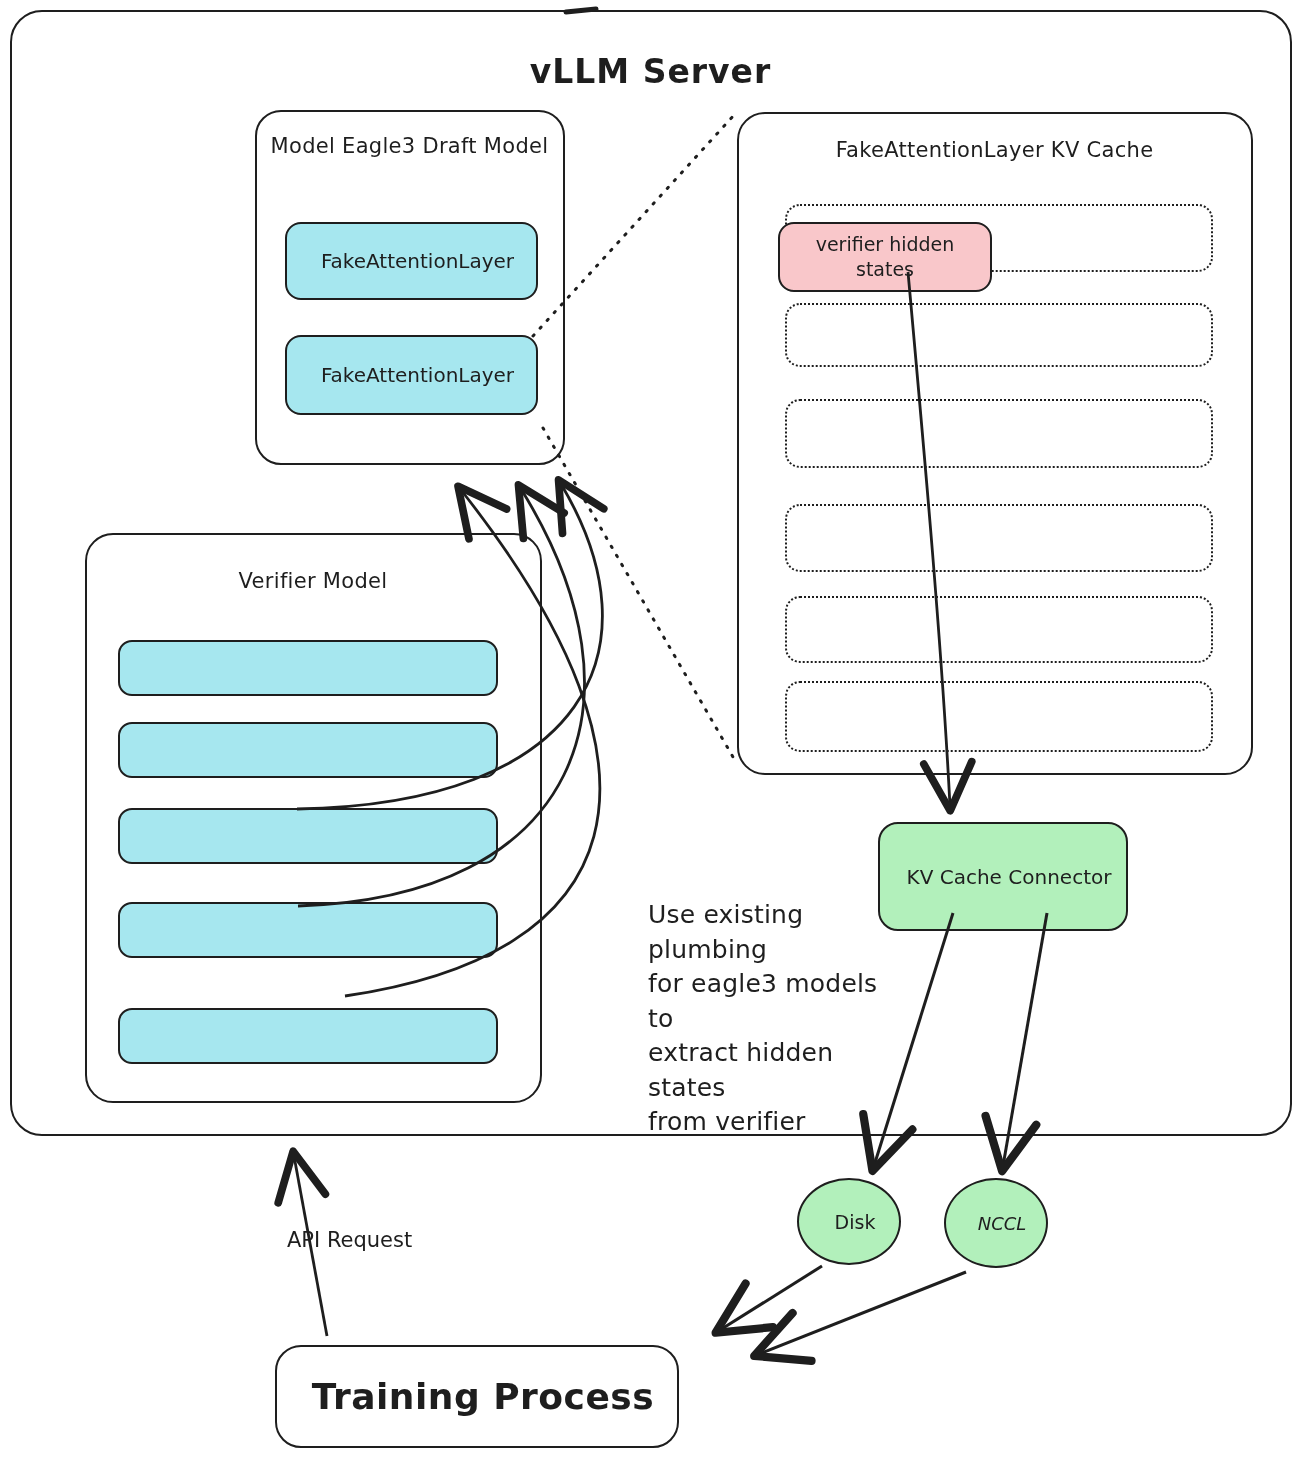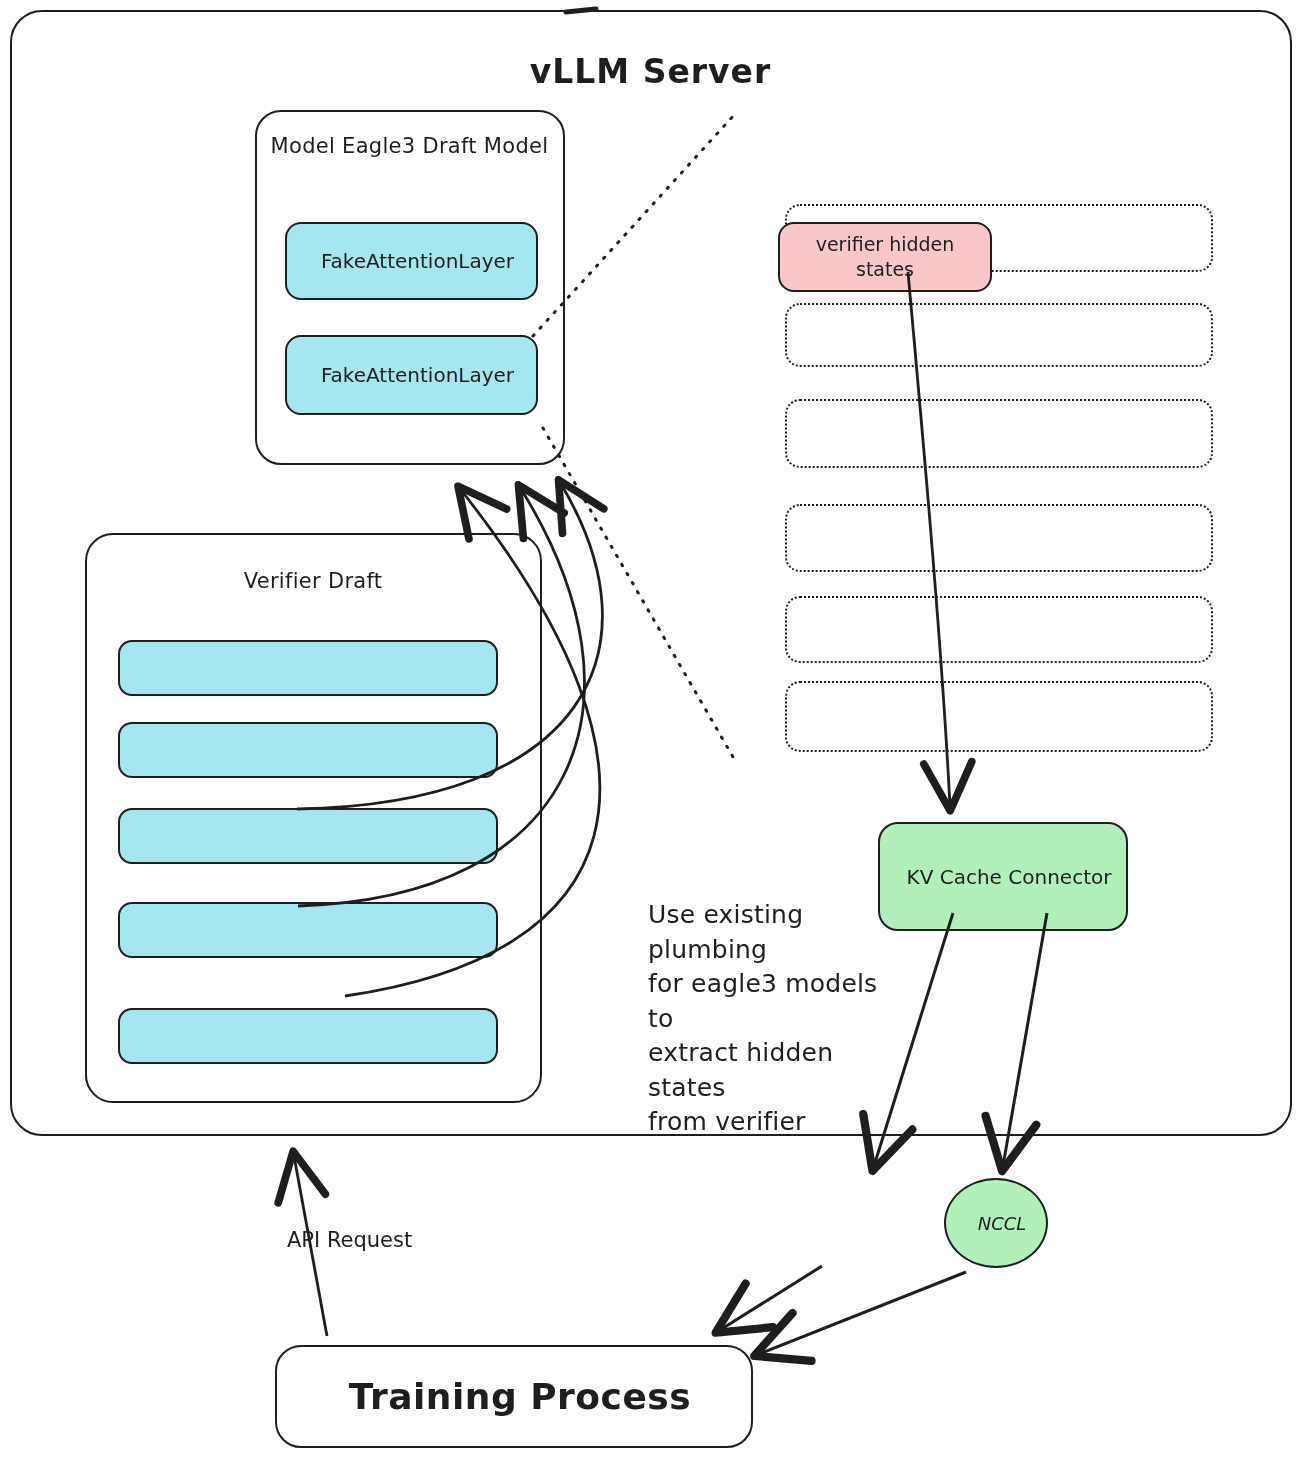--- a/index.html
+++ b/index.html
@@ -43,48 +43,54 @@
   <div class="sketch" style="left:255px;top:110px;width:310px;height:355px;border-radius:26px;">
     <div class="title" style="top:22px;">Model Eagle3 Draft Model</div>
   </div>
   <div class="chip cyan" style="left:285px;top:222px;width:253px;height:78px;border-radius:16px;font-size:20px;">
     <span>FakeAttentionLayer</span>
   </div>
   <div class="chip cyan" style="left:285px;top:335px;width:253px;height:80px;border-radius:16px;font-size:20px;">
     <span>FakeAttentionLayer</span>
   </div>
 
+  <div class="sketch" style="left:737px;top:112px;width:516px;height:663px;border-radius:28px;">
+    <div class="title" style="top:24px;">FakeAttentionLayer KV Cache</div>
+  </div>
   <div class="slot" style="left:785px;top:204px;width:428px;height:68px;"></div>
   <div class="slot" style="left:785px;top:303px;width:428px;height:64px;"></div>
   <div class="slot" style="left:785px;top:399px;width:428px;height:69px;"></div>
   <div class="slot" style="left:785px;top:504px;width:428px;height:68px;"></div>
   <div class="slot" style="left:785px;top:596px;width:428px;height:67px;"></div>
   <div class="slot" style="left:785px;top:681px;width:428px;height:71px;"></div>
   <div class="chip pinkbg" style="left:778px;top:202px;width:214px;height:70px;border-radius:16px;font-size:19px;line-height:1.3;padding:0 18px;">
     <span>verifier hidden states</span>
   </div>
 
   <div class="sketch" style="left:85px;top:533px;width:457px;height:570px;border-radius:28px;">
-    <div class="title" style="top:34px;">Verifier Draft</div>
+    <div class="title" style="top:34px;">Verifier Model</div>
   </div>
   <div class="chip cyan" style="left:118px;top:640px;width:380px;height:56px;border-radius:14px;"></div>
   <div class="chip cyan" style="left:118px;top:722px;width:380px;height:56px;border-radius:14px;"></div>
   <div class="chip cyan" style="left:118px;top:808px;width:380px;height:56px;border-radius:14px;"></div>
   <div class="chip cyan" style="left:118px;top:902px;width:380px;height:56px;border-radius:14px;"></div>
   <div class="chip cyan" style="left:118px;top:1008px;width:380px;height:56px;border-radius:14px;"></div>
 
   <div class="chip greenbg" style="left:878px;top:822px;width:250px;height:109px;border-radius:20px;font-size:20px;">
     <span>KV Cache Connector</span>
   </div>
 
+  <div class="chip greenbg" style="left:797px;top:1178px;width:104px;height:87px;border-radius:50%;font-size:19px;">
+    <span>Disk</span>
+  </div>
   <div class="chip greenbg" style="left:944px;top:1178px;width:104px;height:90px;border-radius:50%;font-size:18px;font-style:italic;">
     <span>NCCL</span>
   </div>
 
-  <div class="chip" style="left:275px;top:1345px;width:478px;height:103px;border-radius:26px;font-size:36px;font-weight:600;letter-spacing:.5px;">
+  <div class="chip" style="left:275px;top:1345px;width:404px;height:103px;border-radius:26px;font-size:36px;font-weight:600;letter-spacing:.5px;">
     <span>Training Process</span>
   </div>
 
   <div class="note" style="left:648px;top:898px;width:250px;">
     <div>Use existing plumbing</div>
     <div>for eagle3 models to</div>
     <div>extract hidden states</div>
     <div>from verifier</div>
   </div>
 

